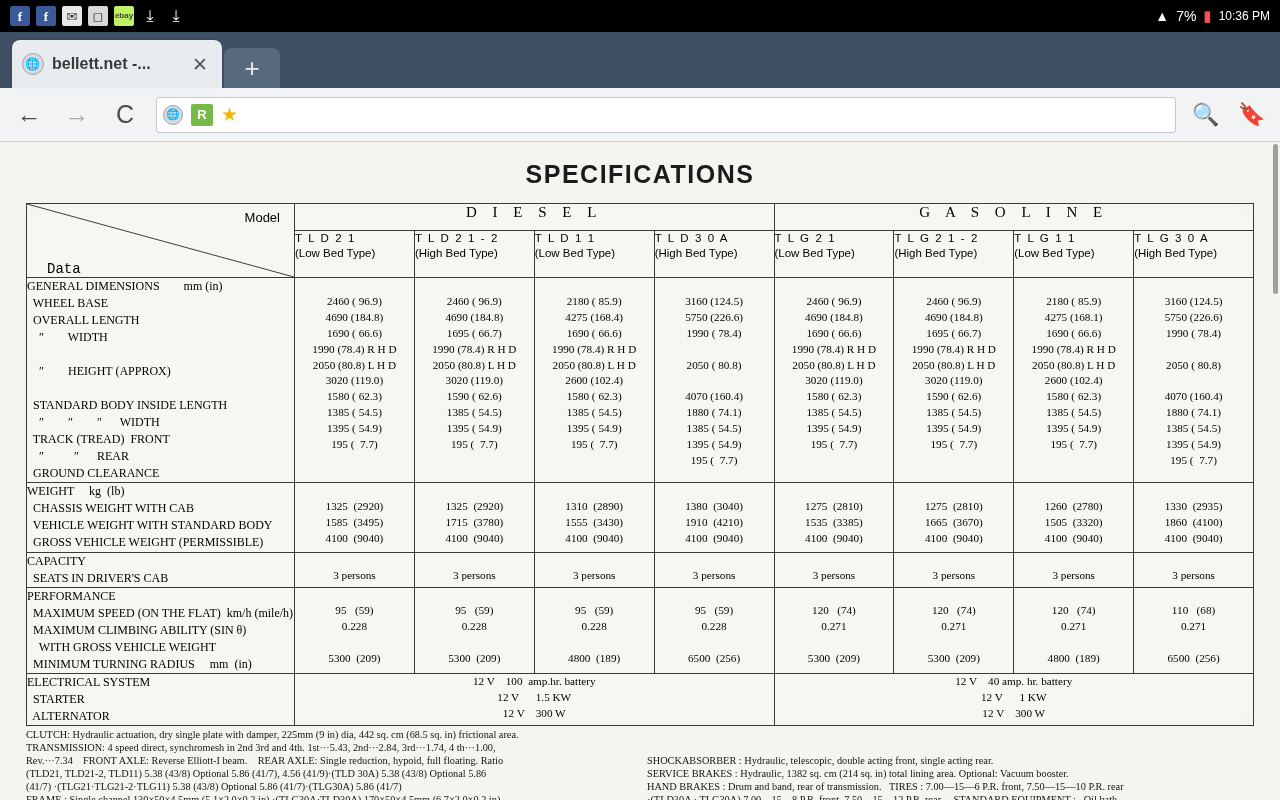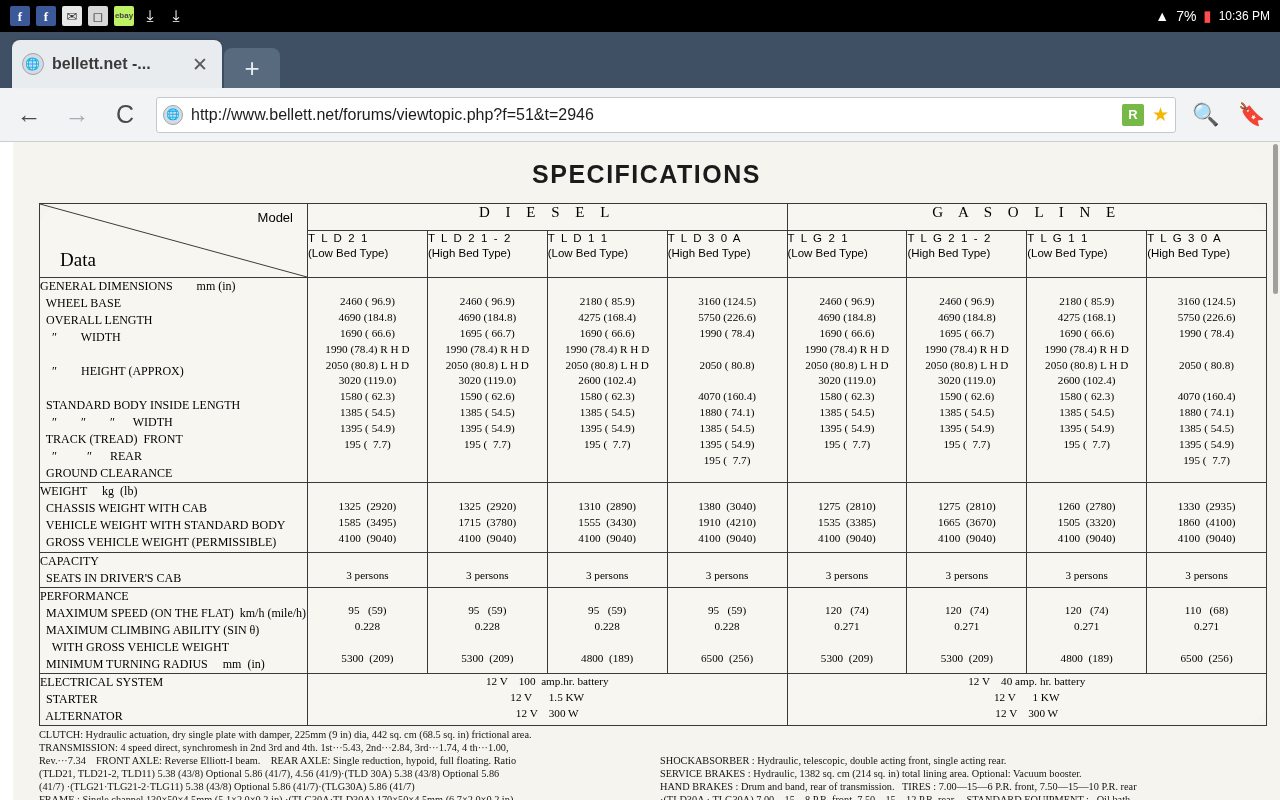--- a/index.html
+++ b/index.html
@@ -126,21 +126,20 @@
   }
   .omnibox .star { color: #f2b705; font-size: 19px; }
   .toolicon { font-size: 22px; color: #3c3c3c; width: 32px; text-align: center; }
 
   
   .page {
     position: relative;
     height: calc(800px - 32px - 56px - 54px);
     background: #f2f1ec;
     overflow: hidden;
-    margin-left: 13px;
   }
   .doc {
     background: #f5f4ef;
     padding: 10px 26px 0 26px;
     height: 100%;
   }
   .spec-title {
     text-align: center;
     font-size: 25px;
     font-weight: bold;
@@ -168,22 +167,22 @@
     width: 268px;
   }
   .hdr-model .diag {
     position: absolute; top: 0; left: 0; width: 100%; height: 100%;
   }
   .hdr-model .mlabel {
     position: absolute; right: 14px; top: 6px;
     font-size: 13px; font-family: "Liberation Sans", sans-serif;
   }
   .hdr-model .dlabel {
-    position: absolute; left: 20px; bottom: 6px;
-    font-size: 19px; font-family: Liberation Serif, serif;
+    position: absolute; left: 20px; bottom: 0;
+    font-size: 14px; font-family: Liberation Mono, monospace;
   }
   .grouphdr {
     text-align: center;
     font-size: 15px;
     letter-spacing: 6px;
     padding: 4px 0 3px 0;
     font-family: Liberation Serif, serif;
   }
   .colhdr {
     font-size: 11.5px;
@@ -265,21 +264,20 @@
     <div class="newtab">
       <span>+</span>
     </div>
   </div>
   <div class="urlbar">
     <span class="navbtn">←</span>
     <span class="navbtn dim">→</span>
     <span class="navbtn">C</span>
     <div class="omnibox">
       <span class="siteicon">🌐</span>
-      <span class="url">http://www.bellett.net/forums/viewtopic.php?f=51&amp;t=2946</span>
       <span class="extbadge">R</span>
       <span class="star">★</span>
     </div>
     <span class="toolicon">🔍</span>
     <span class="toolicon">🔖</span>
   </div>
 </div>
 
 <div class="page">
   <div class="doc">

